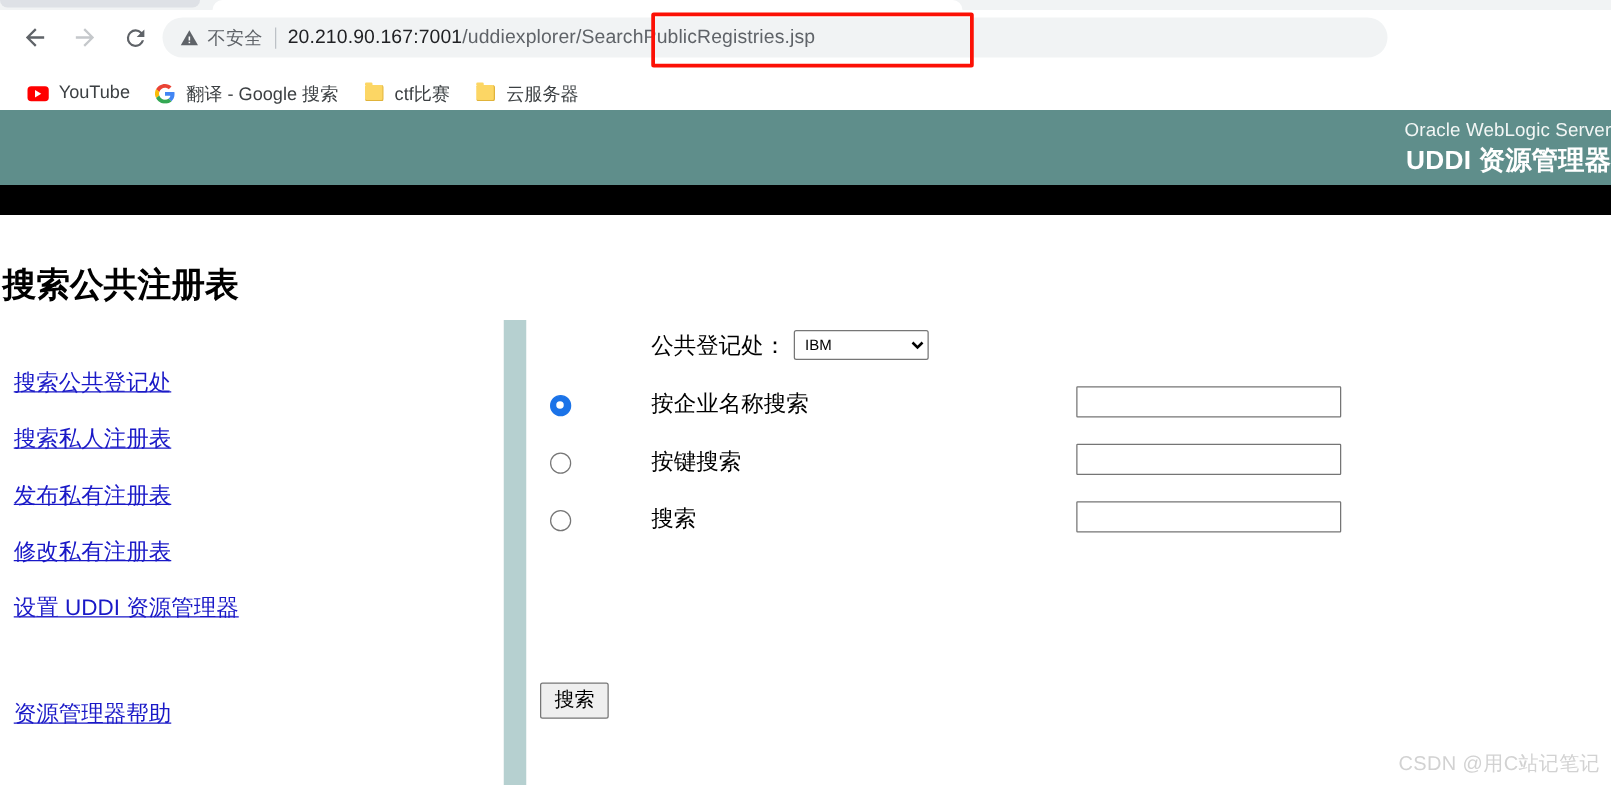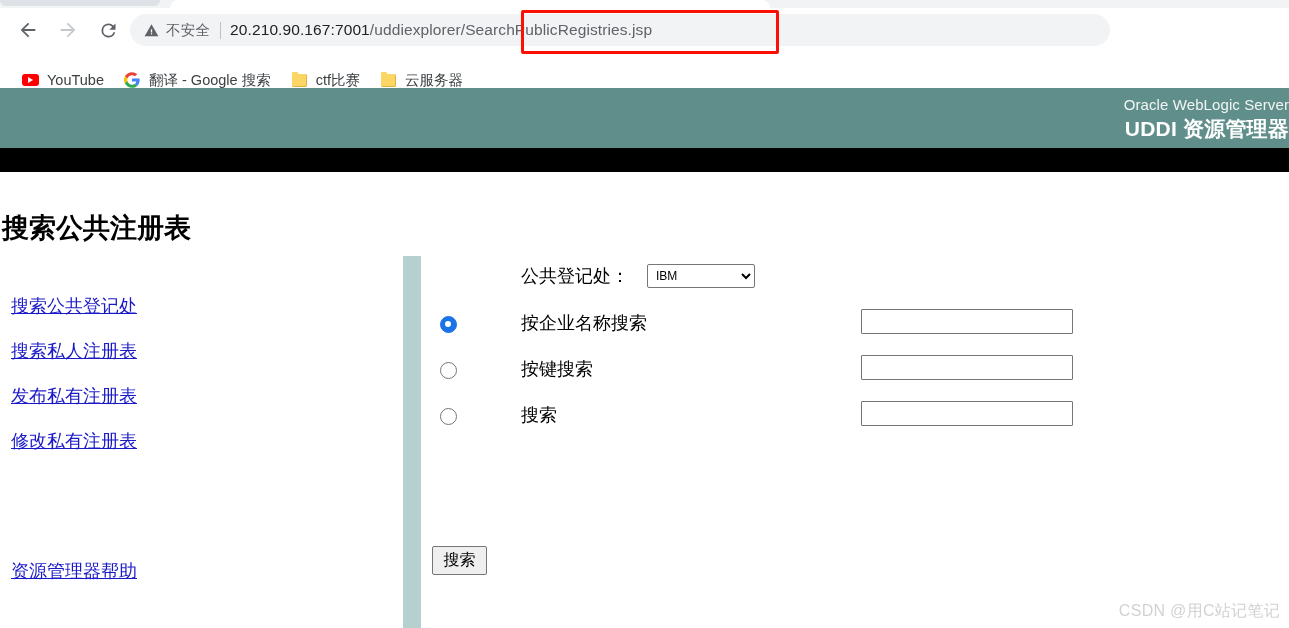--- a/index.html
+++ b/index.html
@@ -90,21 +90,21 @@
   }
 
   
   .bookmarks {
     position: absolute; top: 52px; left: 0;
     width: 1289px; height: 36px;
     display: flex; align-items: center;
     padding-left: 14px;
   }
   .bm-item {
-    display: flex; align-items: center;
+    display: flex; align-items: flex-start;
     height: 28px;
     padding: 0 8px;
     margin-right: 4px;
     border-radius: 4px;
     cursor: pointer;
     white-space: nowrap;
     margin-top: 20px;
   }
   .bm-icon { width: 17px; height: 17px; margin-right: 8px; display: flex; align-items: center; justify-content: center; }
   .bm-label { font-size: 14.5px; color: #3c4043; }
@@ -214,21 +214,21 @@
   #search-form {
     position: absolute; top: 168px; left: 421px;
     width: 868px; height: 372px;
   }
   .registry-row {
     position: absolute; top: 8px; left: 100px;
     display: flex; align-items: center;
   }
   .registry-label {
     font-size: 18px; color: #000000;
-    margin-right: 18px;
+    margin-right: 6px;
   }
   #registry-select {
     width: 108px; height: 24px;
     font-size: 12px;
     font-family: "Liberation Sans", sans-serif;
     border: 1px solid #767676;
     border-radius: 2px;
     background: #ffffff;
     color: #000000;
     padding-left: 4px;
@@ -384,20 +384,21 @@
   <div id="banner-black-strip"></div>
 
   <h1 id="page-title">搜索公共注册表</h1>
 
   <div id="sidebar">
 
     <a class="side-link" style="top:38px">搜索公共登记处</a>
     <a class="side-link" style="top:83px">搜索私人注册表</a>
     <a class="side-link" style="top:128px">发布私有注册表</a>
     <a class="side-link" style="top:173px">修改私有注册表</a>
+    <a class="side-link" style="top:218px">设置 UDDI 资源管理器</a>
     <a class="side-link" style="top:303px">资源管理器帮助</a>
   </div>
 
   <div id="sidebar-divider"></div>
 
   <div id="search-form">
 
     <div class="registry-row">
       <span class="registry-label">公共登记处：</span>
       <select id="registry-select">

